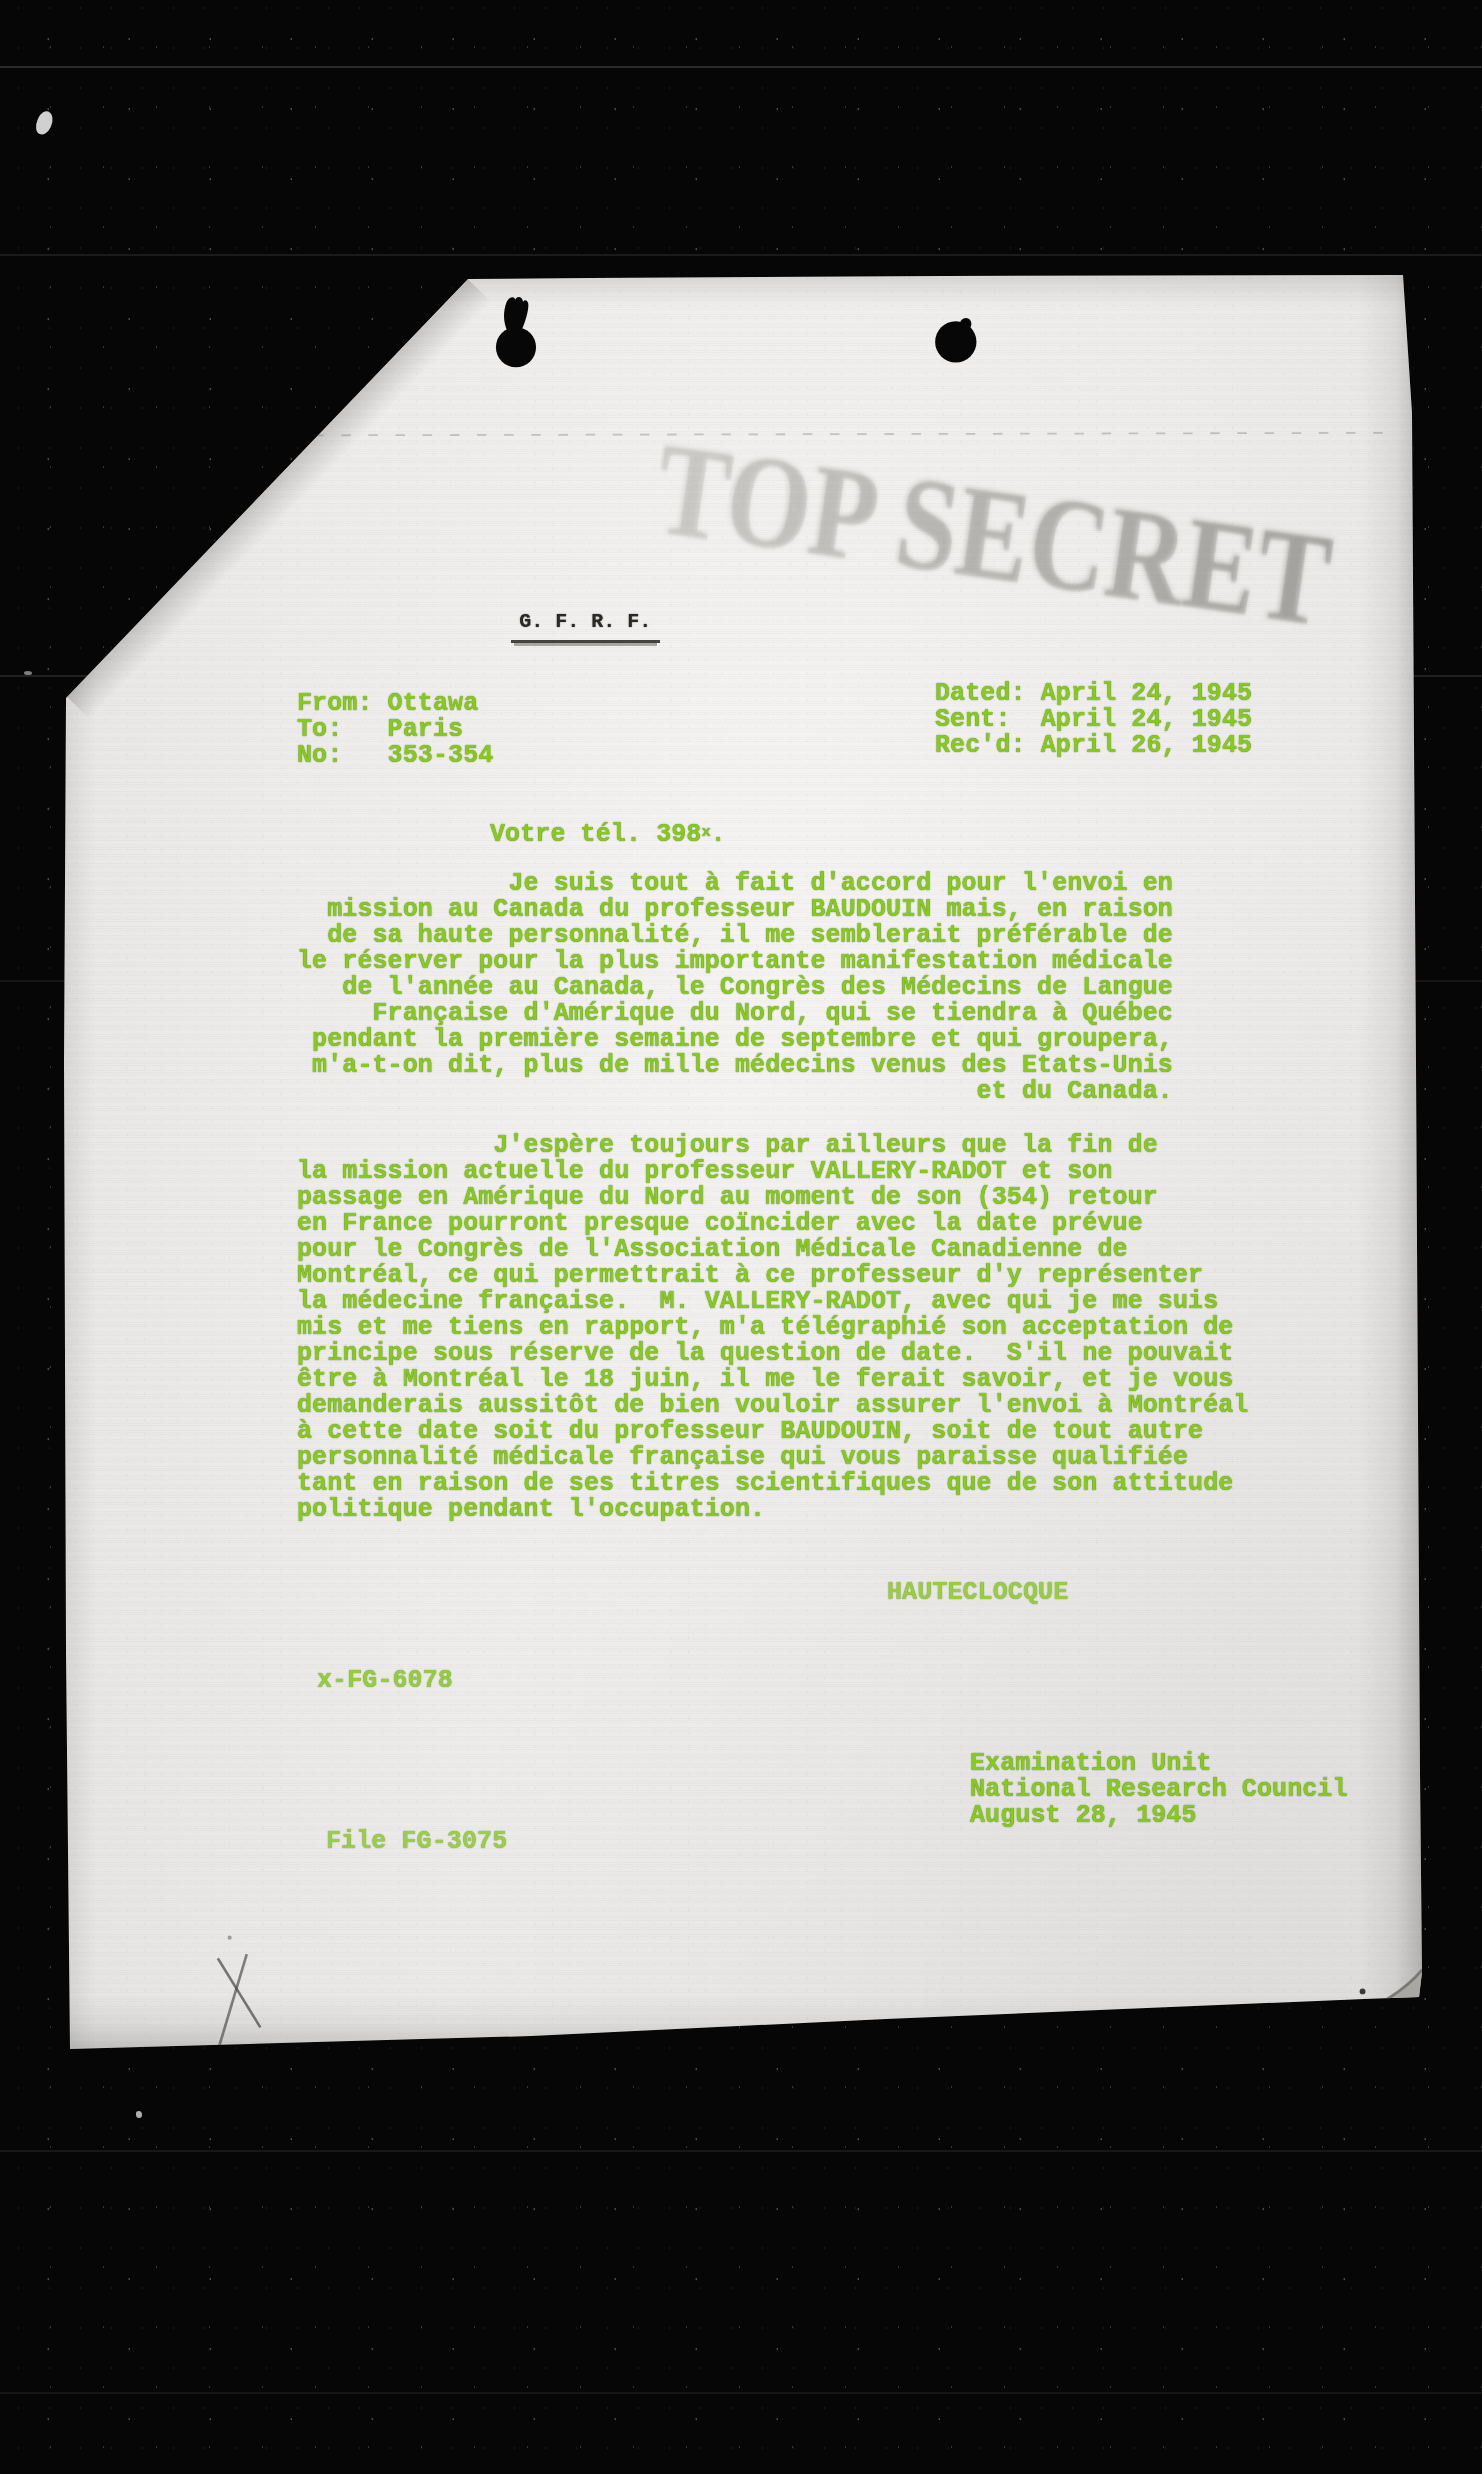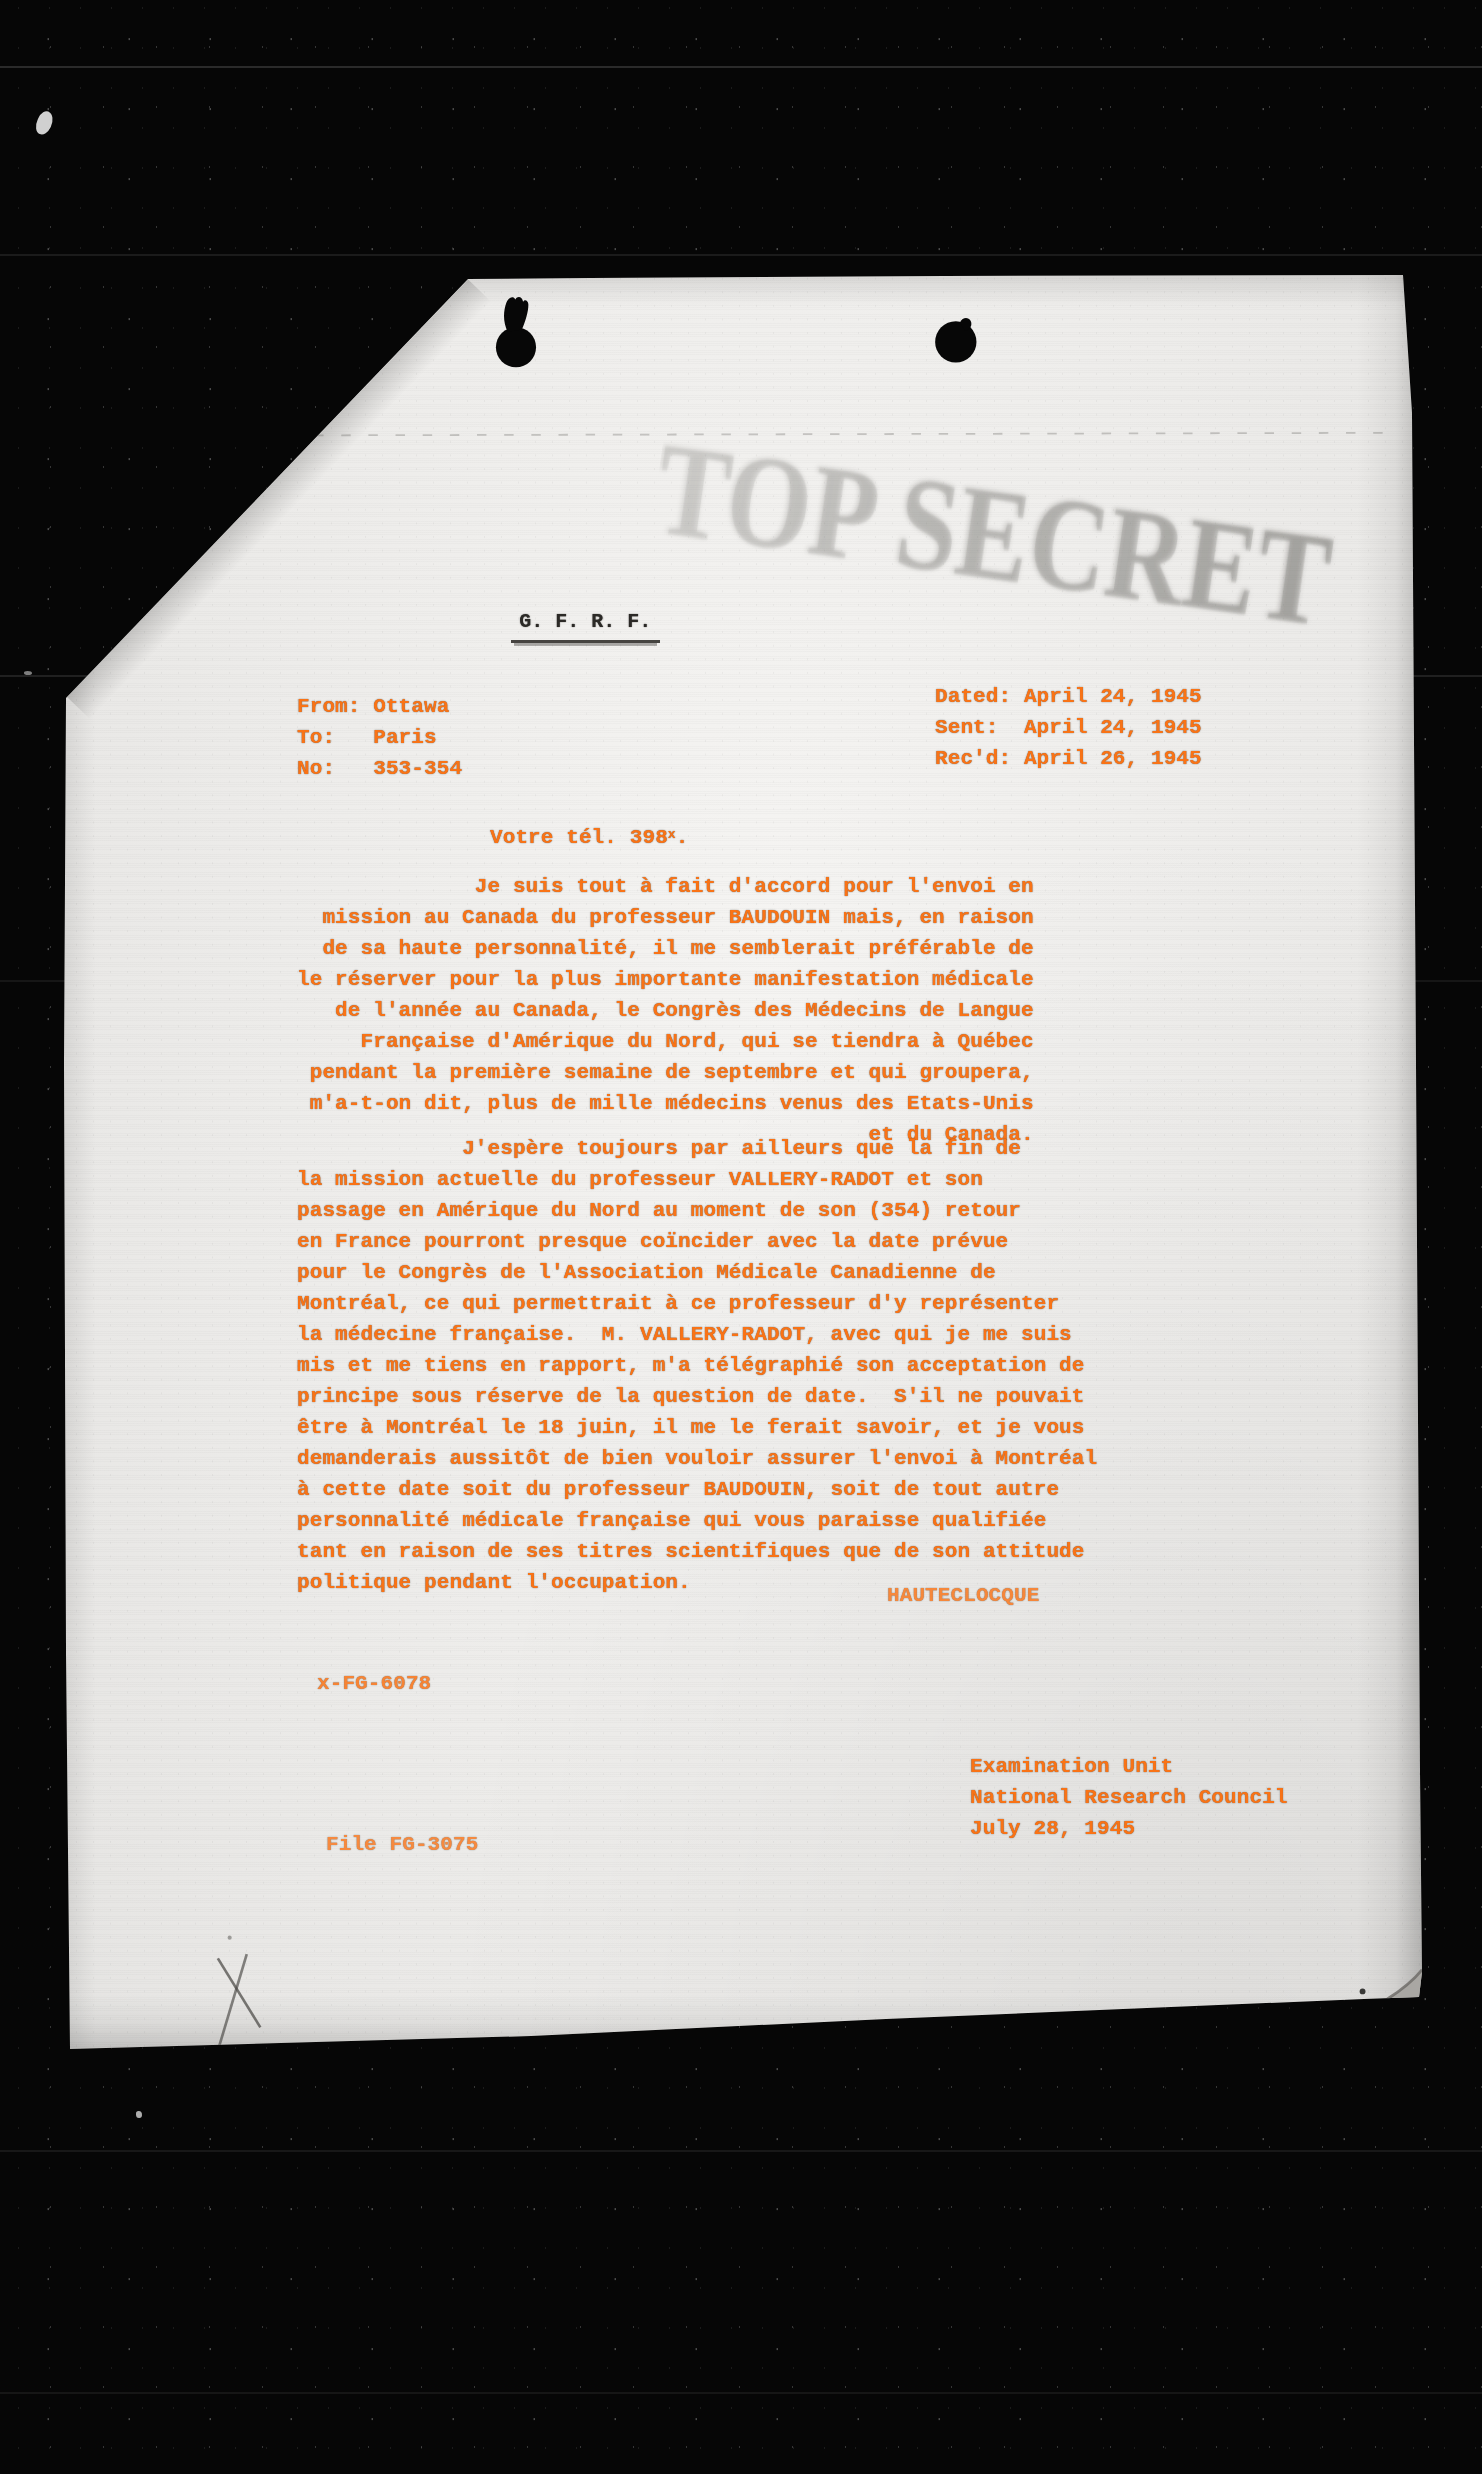--- a/index.html
+++ b/index.html
@@ -37,21 +37,21 @@
       linear-gradient(to left, rgba(0,0,0,0.20) 0, rgba(0,0,0,0.06) 26.6px, transparent 65px) right/77px 100% no-repeat,
       linear-gradient(to top, rgba(0,0,0,0.16) 0, rgba(0,0,0,0.05) 26.6px, transparent 56px) bottom/100% 71px no-repeat,
       linear-gradient(to bottom, rgba(0,0,0,0.10), transparent 32px) top/100% 35px no-repeat,
       linear-gradient(to right, rgba(0,0,0,0.08), transparent 32px) left/35px 100% no-repeat;}
   #diag-shadow{position:absolute;left:67px;top:697px;width:579px;height:43px;
     transform:rotate(-46.15deg);transform-origin:0 0;
     background:linear-gradient(to bottom, rgba(0,0,0,0.16), transparent 75%);}
 
   
   .typed{position:absolute;white-space:pre;font-weight:700;
-    font-size:21px;line-height:31px;color:#f97316;
+    font-size:25px;line-height:26px;color:#84cc16;
     text-shadow:0 0 1.2px rgba(38,36,33,0.8);letter-spacing:0.1px;}
   #routing{left:297px;top:691px;}
   #dates{left:935px;top:681px;}
   #reference{left:490px;top:819px;}
   #reference sup{font-size:0.62em;vertical-align:5.3px;letter-spacing:0;}
   #body1{left:297px;top:871px;text-align:right;}
   #body2{left:297px;top:1133px;}
   #code{left:317px;top:1668px;opacity:0.85;text-align:center;}
   #signature{left:887px;top:1580px;opacity:0.82;}
   #processing{left:970px;top:1751px;}
@@ -137,21 +137,21 @@
 à cette date soit du professeur BAUDOUIN, soit de tout autre
 personnalité médicale française qui vous paraisse qualifiée
 tant en raison de ses titres scientifiques que de son attitude
 politique pendant l'occupation.</div>
 
     <div id="code" class="typed">x-FG-6078</div>
     <div id="signature" class="typed">HAUTECLOCQUE</div>
 
     <div id="processing" class="typed">Examination Unit
 National Research Council
-July 28, 1945</div>
+August 28, 1945</div>
     <div id="file-no" class="typed">File FG-3075</div>
 
     <svg id="marks" width="1483" height="2475" viewBox="0 0 2512 4192">
       <g>
         <circle cx="874" cy="588" r="34" fill="#070707"></circle>
         <path d="M860,562 C852,546 852,528 858,512 C861,504 869,500 873,507 C877,500 885,503 886,511 C888,506 895,508 895,516 C895,528 890,544 884,558 Z" fill="#070707"></path>
       </g>
       <g>
         <circle cx="1619" cy="579" r="35" fill="#070707"></circle>
         <path d="M1626,546 C1630,537 1640,536 1644,543 C1648,550 1643,558 1635,560 Z" fill="#070707"></path>

